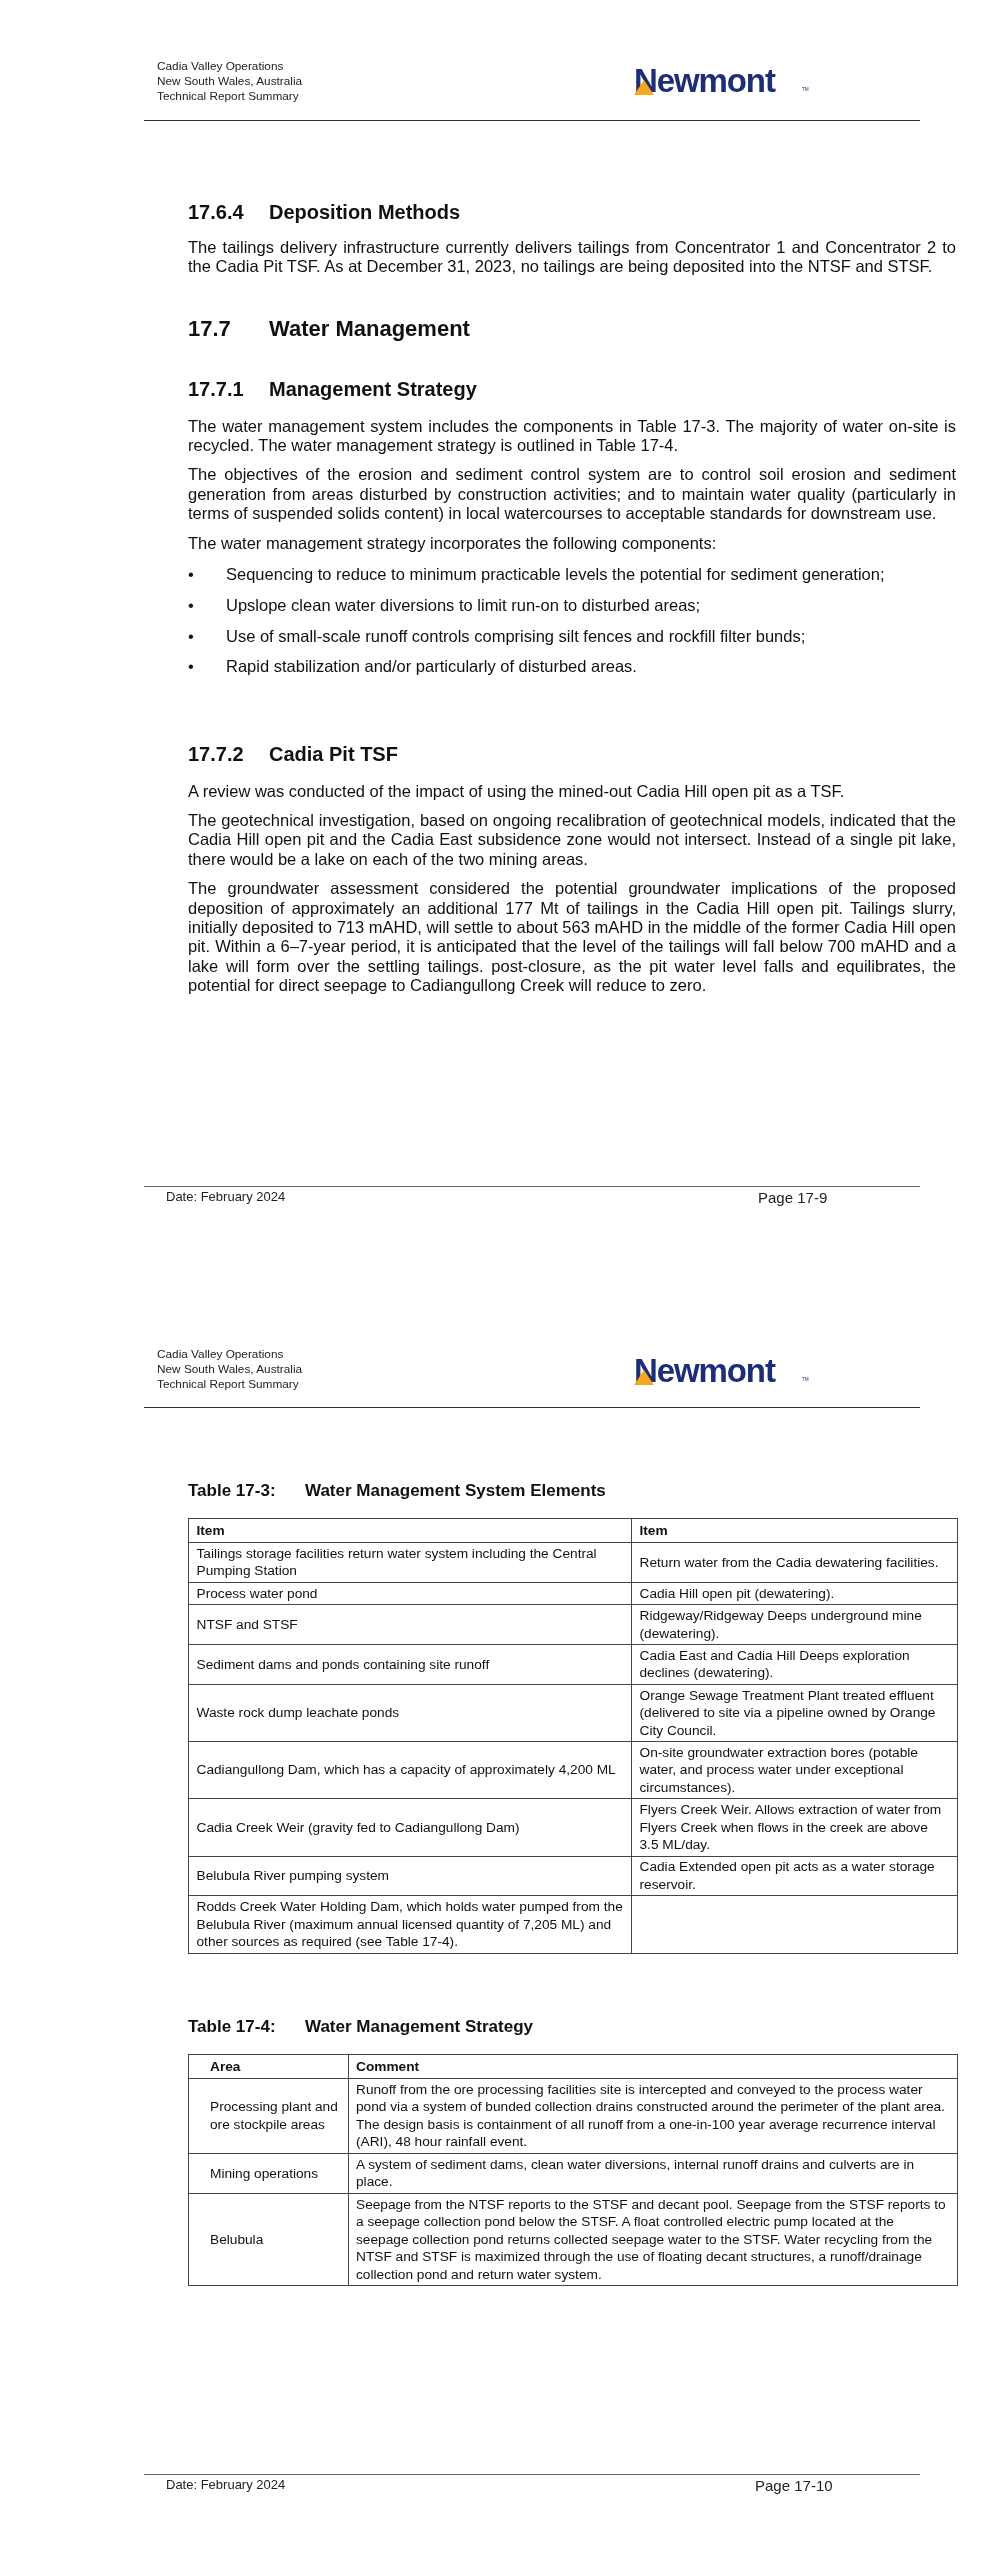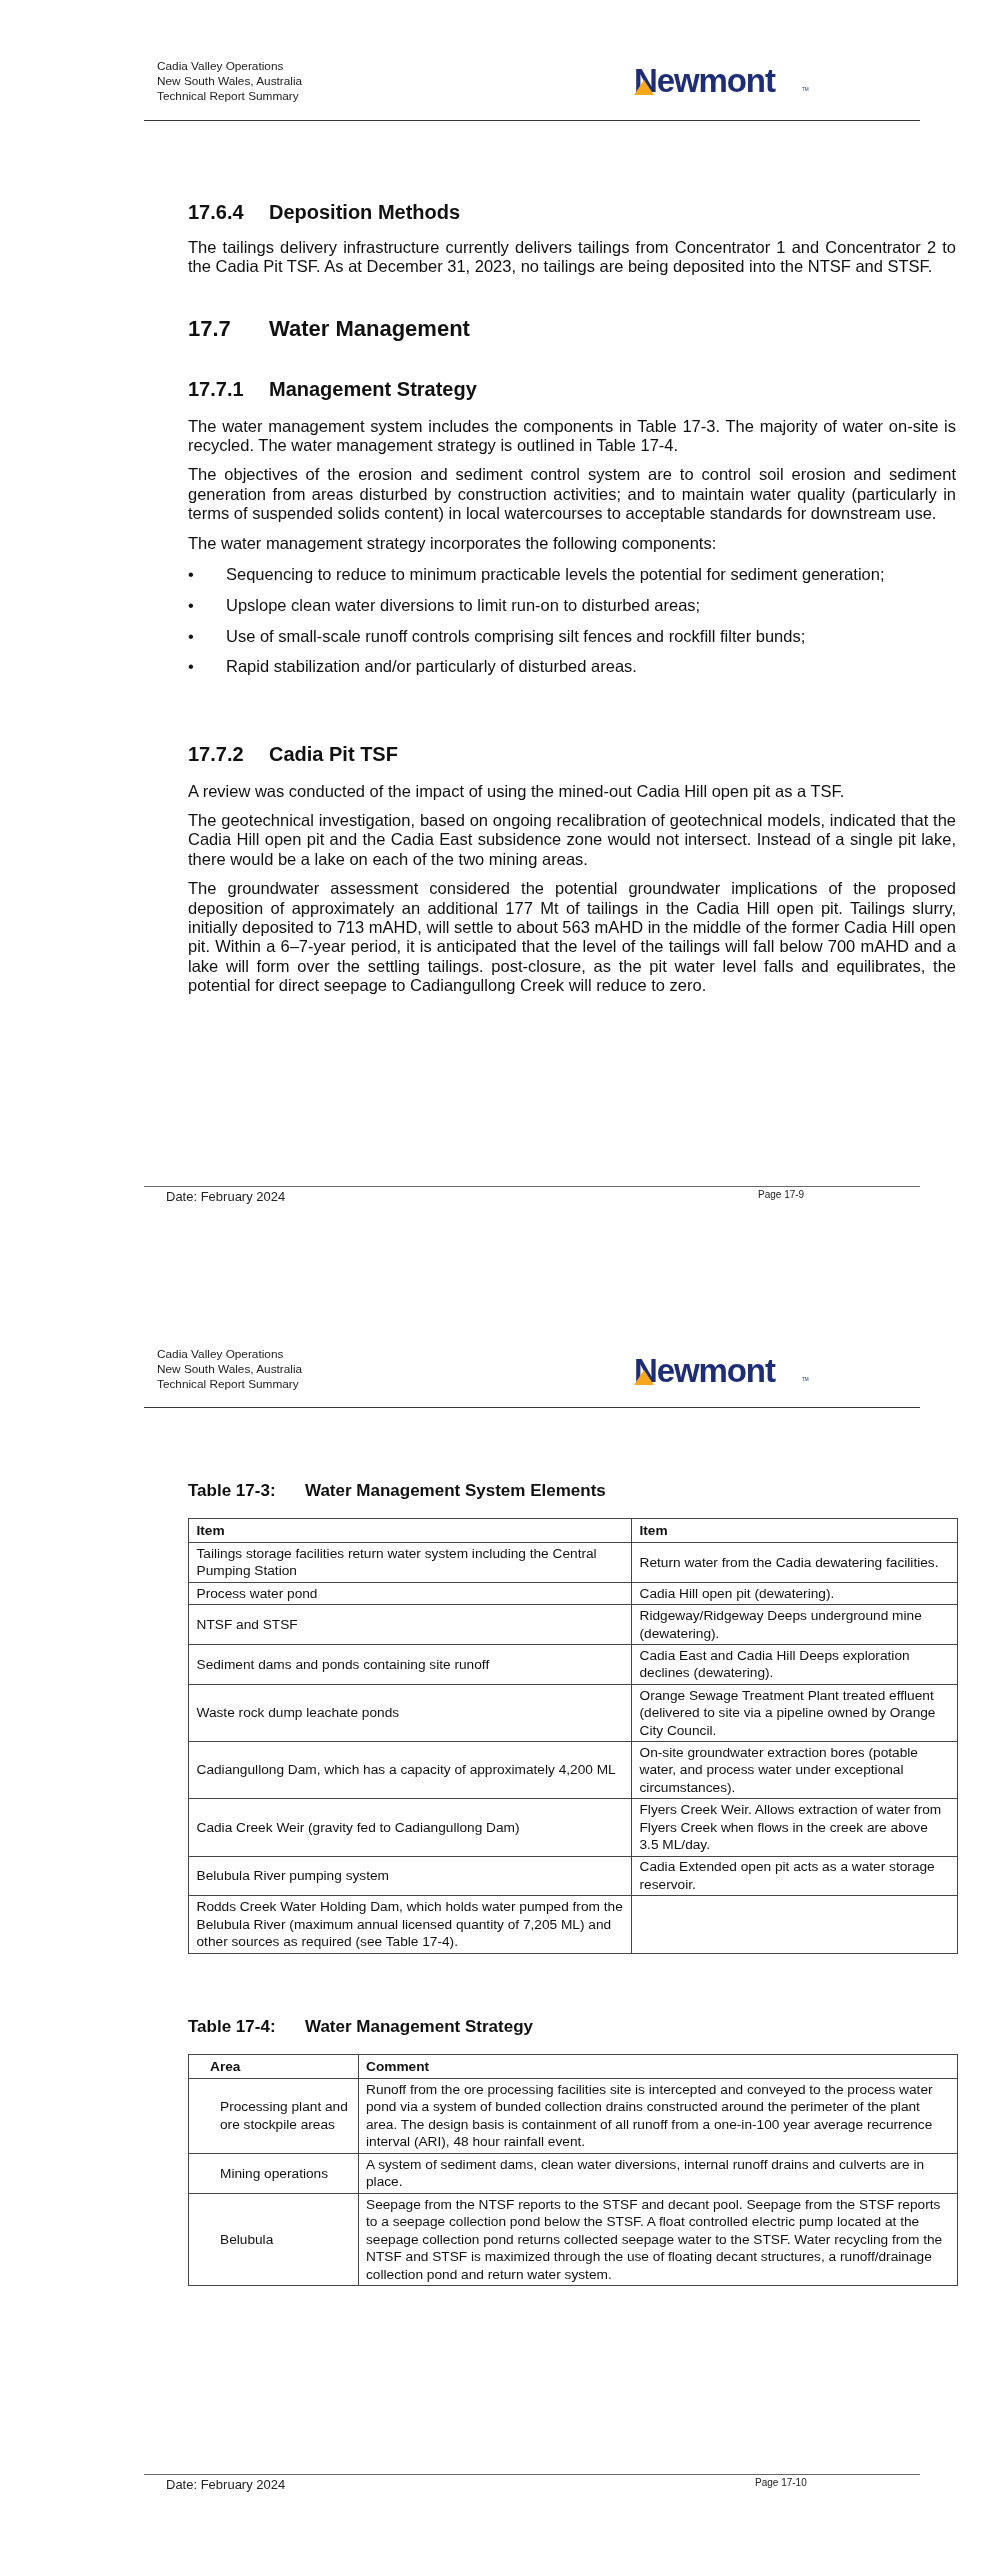--- a/index.html
+++ b/index.html
@@ -25,31 +25,31 @@
   .h3 { font-size: 20px; line-height: 24.5px; }
   .h2 { font-size: 22px; line-height: 26.4px; }
   p.body { margin: 0; font-size: 16.5px; line-height: 19.3px; text-align: justify; }
 
   ul.bullets { list-style: none; margin: 0; padding: 0; }
   ul.bullets li { position: relative; padding-left: 38px; font-size: 16.5px; line-height: 19.3px; margin-bottom: 11.3px; }
   ul.bullets li .dot { position: absolute; left: 0; top: 0; }
 
   .ftr-rule { position: absolute; left: 144px; width: 776px; border-top: 1.4px solid #666; }
   .ftr-date { position: absolute; left: 166px; font-size: 13px; color: #222; }
-  .ftr-page { position: absolute; left: 758px; font-size: 10px; color: #222; }
+  .ftr-page { position: absolute; left: 758px; font-size: 15px; color: #222; }
 
   .tbl-title { font-size: 17px; font-weight: bold; }
   .tbl-title .num { display: inline-block; width: 117px; }
 
   table.grid { border-collapse: collapse; width: 770px; }
   table.grid td, table.grid th { border: 0.9px solid #444; font-size: 13.7px; line-height: 17.5px;
                                  text-align: left; vertical-align: middle; padding: 1.9px 7.5px; font-weight: normal; }
   table.grid th { font-weight: bold; padding: 2.8px 7.5px; }
   table.t3 td.c1 { width: 427px; }
-  table.t4 td.a { width: 130px; padding-left: 31px; }
+  table.t4 td.a { width: 130px; padding-left: 21px; }
   table.t4 th.a { width: 130px; padding-left: 21px; }
 </style>
 </head>
 <body>
 
 <div class="page page1">
   <div class="hdr-text">
     <div>Cadia Valley Operations</div>
     <div>New South Wales, Australia</div>
     <div>Technical Report Summary</div>

